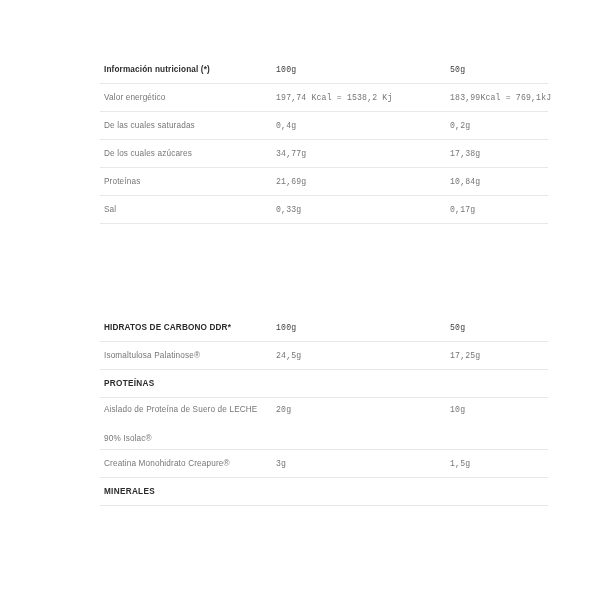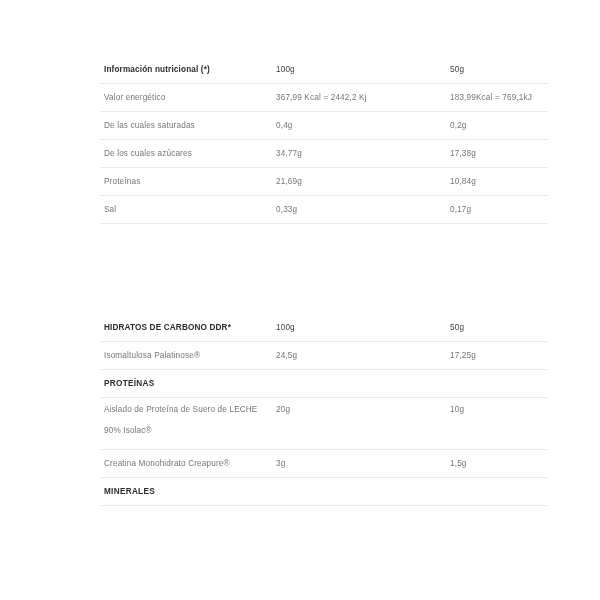--- a/index.html
+++ b/index.html
@@ -75,25 +75,26 @@
     vertical-align: top;
     padding-top: 7px;
   }
 
   .nutrition-table tr.tall-row td.cell-value {
     vertical-align: top;
   }
 
   .label-line-2 {
     display: block;
-    margin-top: 12px;
+    margin-top: 20px;
   }
 
   .cell-value {
     color: #767676;
+    font-family: Liberation Mono, monospace;
   }
 </style>
 </head>
 <body>
 
 <div class="page">
 
   <table class="nutrition-table" id="table-nutritional">
     <colgroup>
       <col class="col-label">
@@ -102,21 +103,21 @@
     </colgroup>
     <tbody>
       <tr class="header-row">
         <td class="cell-label">Información nutricional (*)</td>
         <td class="cell-value">100g</td>
         <td class="cell-value">50g</td>
       </tr>
 
       <tr>
         <td class="cell-label">Valor energético</td>
-        <td class="cell-value">367,99 Kcal = 2442,2 Kj</td>
+        <td class="cell-value">197,74 Kcal = 1538,2 Kj</td>
         <td class="cell-value">183,99Kcal = 769,1kJ</td>
       </tr>
 
 
       <tr>
         <td class="cell-label">De las cuales saturadas</td>
         <td class="cell-value">0,4g</td>
         <td class="cell-value">0,2g</td>
       </tr>
 

